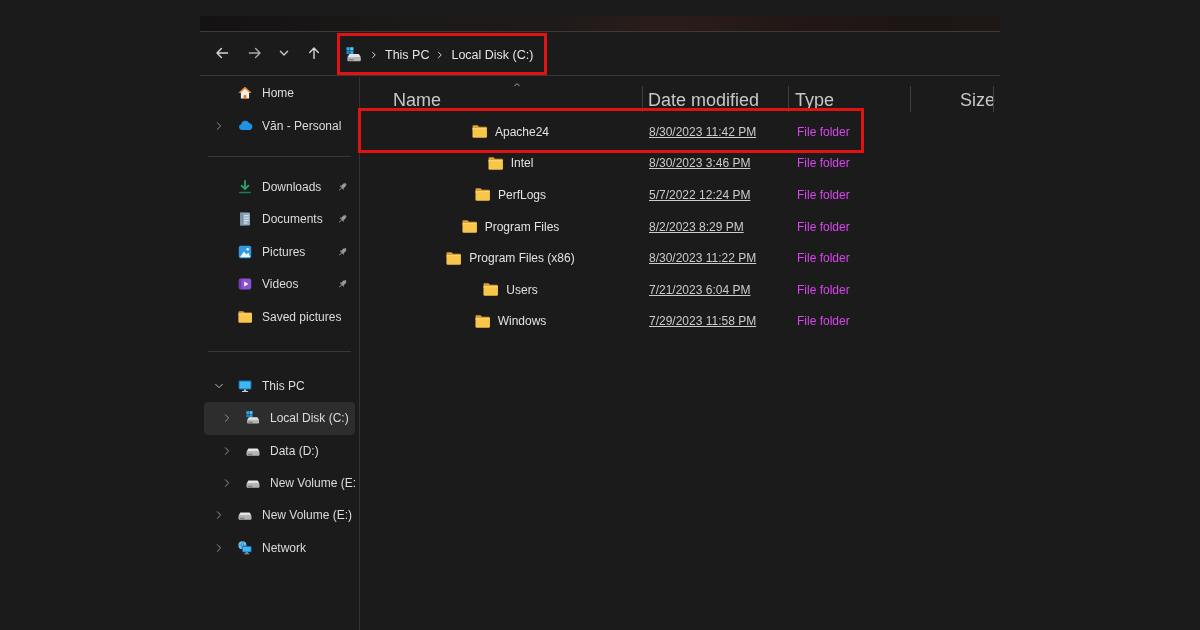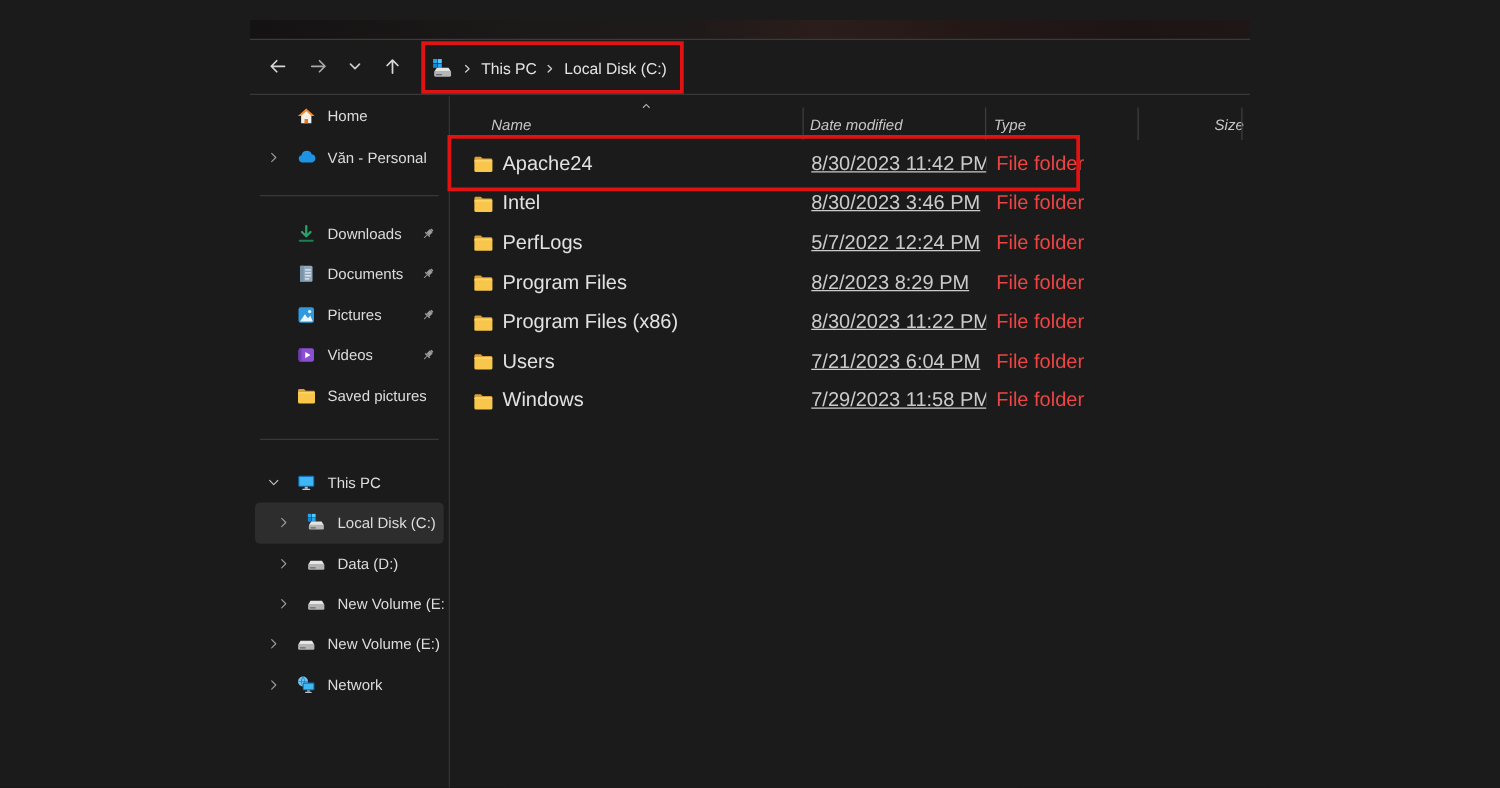--- a/index.html
+++ b/index.html
@@ -42,36 +42,36 @@
   .sitem .sicon { width:16px; height:16px; flex:0 0 16px; margin-left:11px; }
   .sitem .sicon svg { width:16px; height:16px; display:block; }
   .sitem.ind1 { padding-left:16px; }
   .sitem .slabel { margin-left:9px; color:#dcdcdc; font-size:12px; white-space:nowrap; overflow:hidden; }
   .sitem .pin { position:absolute; right:6px; top:50%; transform:translateY(-50%); width:13px; height:13px; }
   .sitem .pin svg { width:13px; height:13px; display:block; }
 
   
   .filearea { position:relative; width:640px; height:569px; }
   .listheader { position:relative; height:36px; display:flex; align-items:center; padding-top:10px; }
-  .hcell { color:#c7c7c7; font-size:12px; white-space:nowrap; cursor:pointer;font-style:italic; }
+  .hcell { color:#c7c7c7; font-size:18px; white-space:nowrap; cursor:pointer; }
   .hcell.c-name { width:282px; padding-left:33px; }
   .hcell.c-date { width:146px; padding-left:6px; }
   .hcell.c-type { width:122px; padding-left:7px; }
   .hcell.c-size { width:85px; padding-left:7px;text-align:right; }
   .vsep { position:absolute; top:9px; width:1px; height:26px; background:#3e3e3e; }
   .sortcaret { position:absolute; left:150px; top:2px; width:14px; height:12px; }
   .sortcaret svg { width:14px; height:12px; display:block; }
   .rows { position:absolute; left:0; top:39px; width:640px; }
   .frow { height:31.6px; display:flex; align-items:center; cursor:pointer; }
-  .fcell { font-size:16px; white-space:nowrap; overflow:hidden; }
+  .fcell { font-size:12px; white-space:nowrap; overflow:hidden;justify-content:center; }
   .fc-name { width:282px; padding-left:18px; display:flex; align-items:center; color:#e2e2e2; }
   .fc-name .ficon { width:17px; height:17px; margin-right:7px; flex:0 0 17px; }
   .fc-name .ficon svg { width:17px; height:17px; display:block; }
   .fc-date { width:147px; padding-left:7px; color:#cbcbcb;text-decoration:underline; }
-  .fc-type { width:122px; padding-left:8px; color:#ef4444; }
+  .fc-type { width:122px; padding-left:8px; color:#d946ef; }
   .fc-size { flex:1; }
 </style>
 </head>
 <body>
 
 <div class="canvas">
   <div class="window">
 
     <div class="topstrip"></div>
 

